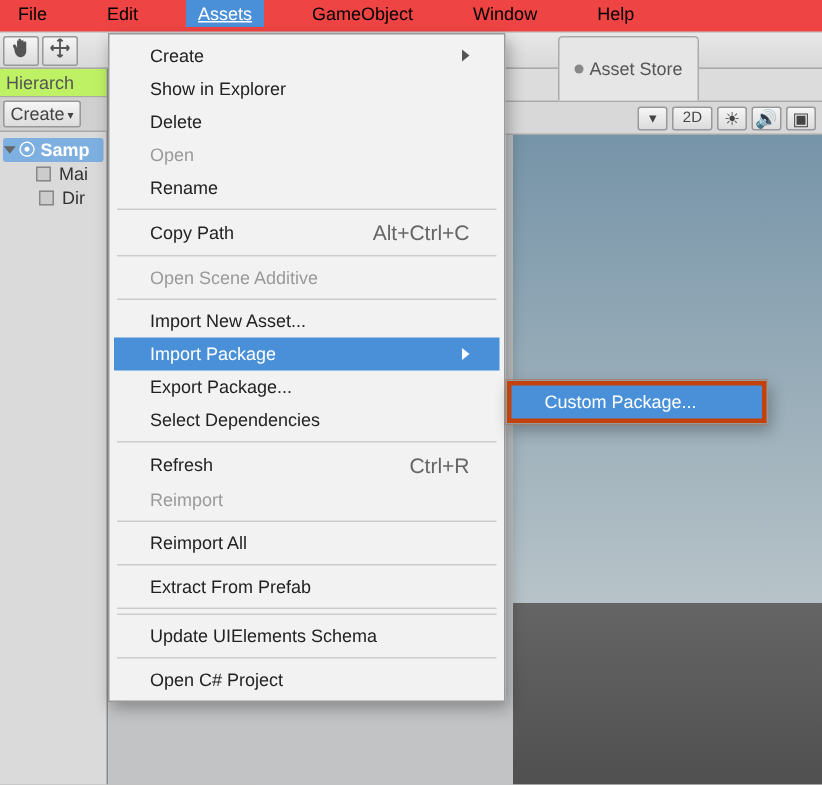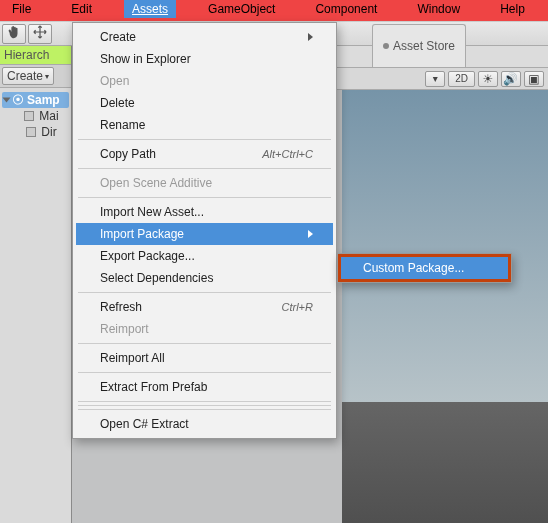--- a/index.html
+++ b/index.html
@@ -38,34 +38,33 @@
 .sky { flex: 0 0 72%; background: linear-gradient(#7694a8,#b7c3c8); }
 .ground { flex: 1; background: linear-gradient(#656565,#505050); }
 
 .dropdown { position: absolute; left: 72px; top: 22px; width: 265px; background: #f2f2f2; border: 1px solid #999; box-shadow: 2px 4px 10px rgba(0,0,0,0.3); padding: 3px; }
 .dd-item { display: flex; justify-content: space-between; align-items: center; padding: 4px 20px 4px 24px; color: #222; cursor: default; position: relative; }
 .dd-item.disabled { color: #9a9a9a; }
 .dd-item.highlight { background: #4a90d9; color: #fff; }
 .dd-item .arrow { width: 0; height: 0; border-style: solid; border-width: 4px 0 4px 5px; border-color: transparent transparent transparent #555; }
 .dd-item.highlight .arrow { border-left-color: #fff; }
 .dd-sep { height: 0; border-top: 1px solid #ccc; margin: 3px 2px; }
-.dd-item .shortcut { color: #666; font-size: 11px; font-style: italic; }
+.dd-item .shortcut { color: #666; font-size: 14px; }
 
 .submenu { position: absolute; left: 337px; top: 253px; width: 175px; background: #c2410c; border: 1px solid #999; box-shadow: 2px 4px 10px rgba(0,0,0,0.3); padding: 3px; }
 .submenu .dd-item { padding: 4px 16px 4px 22px; }
 </style>
 </head>
 <body>
 
 <div class="menubar">
   <div class="menu-item">File</div>
   <div class="menu-item">Edit</div>
   <div class="menu-item active">Assets</div>
   <div class="menu-item">GameObject</div>
-  <div class="menu-item">Component</div>
   <div class="menu-item">Window</div>
   <div class="menu-item">Help</div>
 </div>
 
 <div class="toolbar">
   <div class="tool-btn">
     <span>
       <svg viewBox="0 0 16 16">
           <path fill="#555" d="M5 2c.5 0 1 .4 1 1V2c0-.6.4-1 1-1s1 .4 1 1v1c0-.6.4-1 1-1s1 .4 1 1v1c0-.6.4-1 1-1s1 .4 1 1v6c0 3-2 5-4.5 5S3 12 3 9l-1-2c-.3-.6 0-1.3.6-1.6.6-.3 1.3 0 1.6.6L5 8V3c0-.6.4-1 1-1z"></path>
         </svg>
@@ -137,25 +136,25 @@
 </div>
 
 <div class="dropdown">
   <div class="dd-item">
     <span>Create</span>
     <span class="arrow"></span>
   </div>
   <div class="dd-item">
       <span>Show in Explorer</span>
     </div>
+  <div class="dd-item">
+      <span>Delete</span>
+    </div>
   <div class="dd-item disabled">
       <span>Open</span>
-    </div>
-  <div class="dd-item">
-      <span>Delete</span>
     </div>
   <div class="dd-item">
       <span>Rename</span>
     </div>
   <div class="dd-sep"></div>
   <div class="dd-item">
     <span>Copy Path</span>
     <span class="shortcut">Alt+Ctrl+C</span>
   </div>
   <div class="dd-sep"></div>
@@ -187,23 +186,26 @@
   <div class="dd-sep"></div>
   <div class="dd-item">
       <span>Reimport All</span>
     </div>
   <div class="dd-sep"></div>
   <div class="dd-item">
       <span>Extract From Prefab</span>
     </div>
   <div class="dd-sep"></div>
   <div class="dd-sep"></div>
-  <div class="dd-sep"></div>
-  <div class="dd-item">
-      <span>Open C# Extract</span>
+  <div class="dd-item">
+      <span>Update UIElements Schema</span>
+    </div>
+  <div class="dd-sep"></div>
+  <div class="dd-item">
+      <span>Open C# Project</span>
     </div>
 </div>
 
 <div class="submenu">
   <div class="dd-item highlight">
     <span>Custom Package...</span>
   </div>
 </div>
 
 </body></html>

